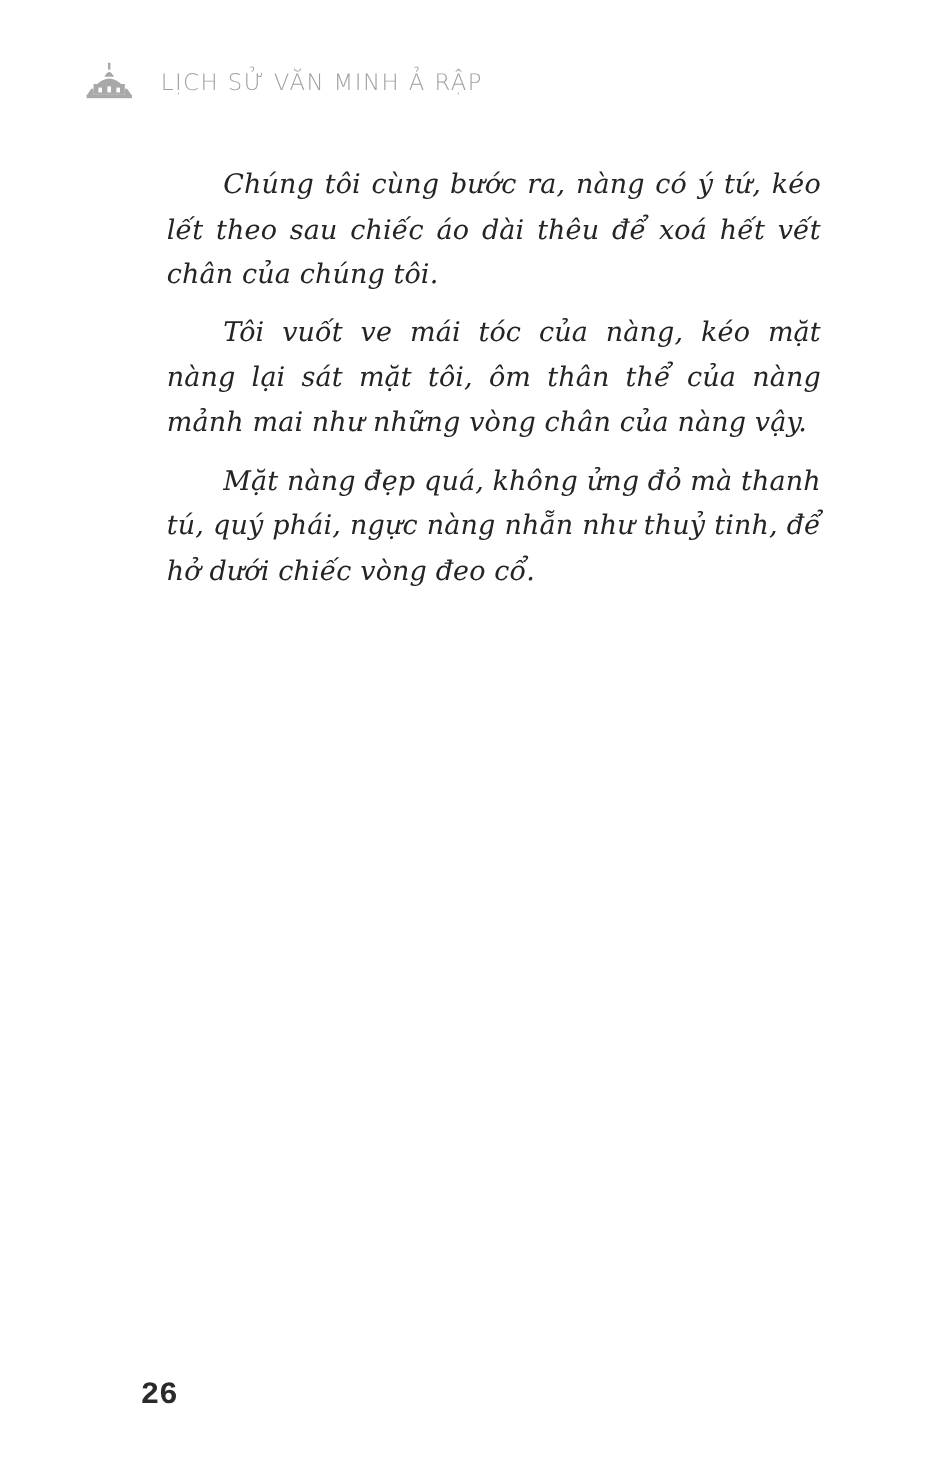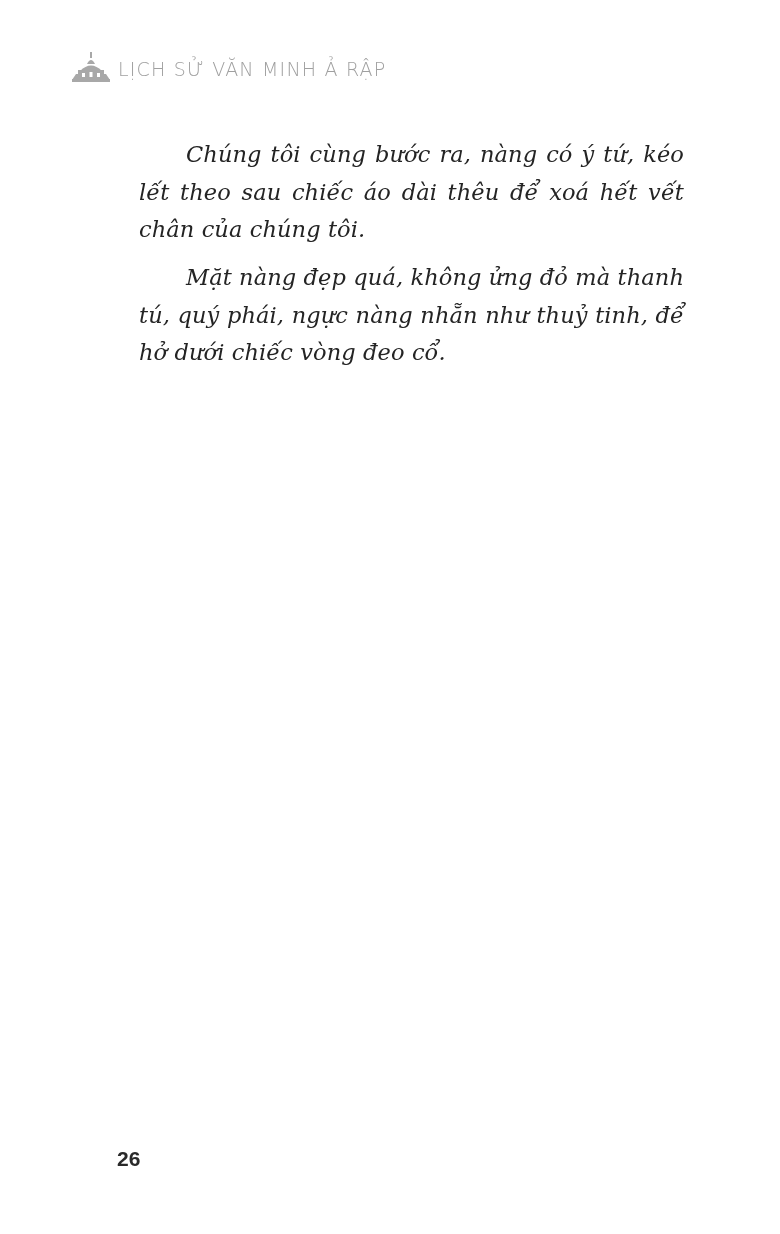--- a/index.html
+++ b/index.html
@@ -14,21 +14,21 @@
       overflow: hidden;
       font-family: "DejaVu Serif", "Liberation Serif", serif;
       color: #222222;
     }
     .running-header {
       position: absolute;
       left: 72px;
       top: 52px;
       display: flex;
       align-items: center;
-      gap: 8px;
+      gap: 24px;
       color: #a4a4a4;
     }
     .mosque-icon {
       width: 38px;
       height: 30px;
       display: block;
     }
     .header-title {
       font-family: "DejaVu Sans", "Liberation Sans", sans-serif;
       font-size: 19px;
@@ -51,23 +51,23 @@
       line-height: 37.6px;
       text-align: justify;
       text-indent: 47px;
       color: #242424;
       letter-spacing: 0.1px;
     }
     .page-number {
       position: absolute;
       left: 117px;
       top: 1147px;
-      font-family: Liberation Sans, sans-serif;
+      font-family: Liberation Mono, monospace;
       font-weight: bold;
-      font-size: 21px;
+      font-size: 26px;
       color: #2a2a2a;
     }
   </style>
 </head>
 <body>
 
 <div class="running-header">
   <svg class="mosque-icon" viewBox="0 0 38 30">
     <g fill="#a8a8a8">
       <rect x="18" y="0" width="2" height="6"></rect>
@@ -82,16 +82,17 @@
       <rect x="10" y="21" width="3" height="4"></rect>
       <rect x="17.5" y="20" width="3" height="5"></rect>
       <rect x="25" y="21" width="3" height="4"></rect>
     </g>
   </svg>
   <span class="header-title">LỊCH SỬ VĂN MINH Ả RẬP</span>
 </div>
 
 <div class="body-text">
   <p class="para">Chúng tôi cùng bước ra, nàng có ý tứ, kéo lết theo sau chiếc áo dài thêu để xoá hết vết chân của chúng tôi.</p>
+  <p class="para">Tôi vuốt ve mái tóc của nàng, kéo mặt nàng lại sát mặt tôi, ôm thân thể của nàng mảnh mai như những vòng chân của nàng vậy.</p>
   <p class="para">Mặt nàng đẹp quá, không ửng đỏ mà thanh tú, quý phái, ngực nàng nhẵn như thuỷ tinh, để hở dưới chiếc vòng đeo cổ.</p>
 </div>
 
 <div class="page-number">26</div>
 
 </body></html>

